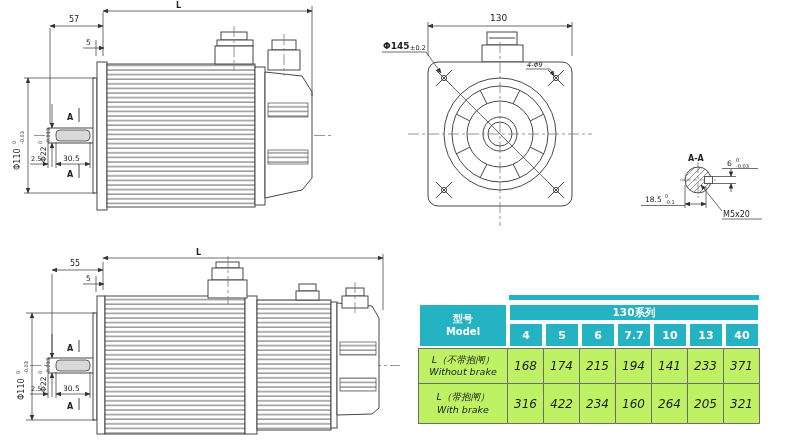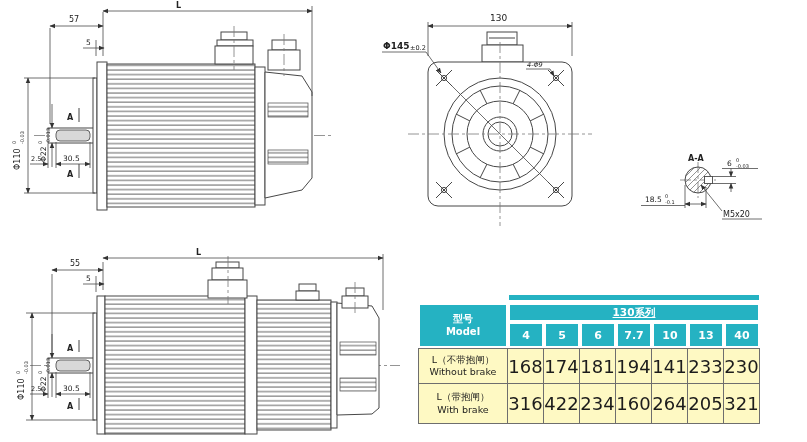--- a/index.html
+++ b/index.html
@@ -14,28 +14,28 @@
   .key{fill:#d8d8d8;stroke:#555;stroke-width:0.9;}
   .t5{font-size:5px;}.t6{font-size:6.5px;}.t7{font-size:7.5px;}
   .t8{font-size:8px;}.t9{font-size:9px;}
   .bold{font-weight:bold;}
   
   .table-strip{position:absolute;left:509px;top:295px;width:250px;height:5px;background:#25b2c2;}
   table.spec{position:absolute;left:418px;top:303px;border-collapse:separate;border-spacing:0;
              table-layout:fixed;width:342px;}
   table.spec th,table.spec td{box-sizing:border-box;padding:0;text-align:center;vertical-align:middle;}
   th.teal{background:#25b2c2;color:#fff;border:2px solid #fff;font-weight:bold;}
-  th.series{height:19px;font-size:10.5px;text-decoration:underline;}
+  th.series{height:19px;font-size:10.5px;}
   th.model{font-size:10px;line-height:1.25;}
   th.num{height:26px;font-size:11px;}
-  td.lbl,td.val{background:#fef9c3;color:#1c1c1c;border-right:1px solid #6e6e6e;border-bottom:1px solid #6e6e6e;}
+  td.lbl,td.val{background:#bef264;color:#1c1c1c;border-right:1px solid #6e6e6e;border-bottom:1px solid #6e6e6e;font-style:italic;}
   td.lbl{border-left:1px solid #6e6e6e;font-size:9.5px;line-height:1.3;}
   tr.r1 td{border-top:1px solid #6e6e6e;height:36px;}
   tr.r2 td{height:40px;margin-left:24px;}
-  td.val{font-size:18px;}
+  td.val{font-size:12px;}
 </style>
 </head>
 <body>
 
 <div id="stage">
 
   <svg class="abs" style="left:0;top:0" width="378" height="248" viewBox="0 0 378 248">
     <defs>
       <pattern id="f1" width="8" height="4.6" patternUnits="userSpaceOnUse">
         <line x1="0" y1="1" x2="8" y2="1" stroke="#4a4a4a" stroke-width="0.9"></line>
@@ -342,25 +342,25 @@
       <th class="teal num">13</th>
       <th class="teal num">40</th>
     </tr>
     <tr class="r1">
       <td class="lbl">
         <div>L（不带抱闸）</div>
         <div>Without brake</div>
       </td>
       <td class="val">168</td>
       <td class="val">174</td>
-      <td class="val">181</td>
+      <td class="val">215</td>
       <td class="val">194</td>
       <td class="val">141</td>
       <td class="val">233</td>
-      <td class="val">230</td>
+      <td class="val">371</td>
     </tr>
     <tr class="r2">
       <td class="lbl">
         <div>L（带抱闸）</div>
         <div>With brake</div>
       </td>
       <td class="val">316</td>
       <td class="val">422</td>
       <td class="val">234</td>
       <td class="val">160</td>

